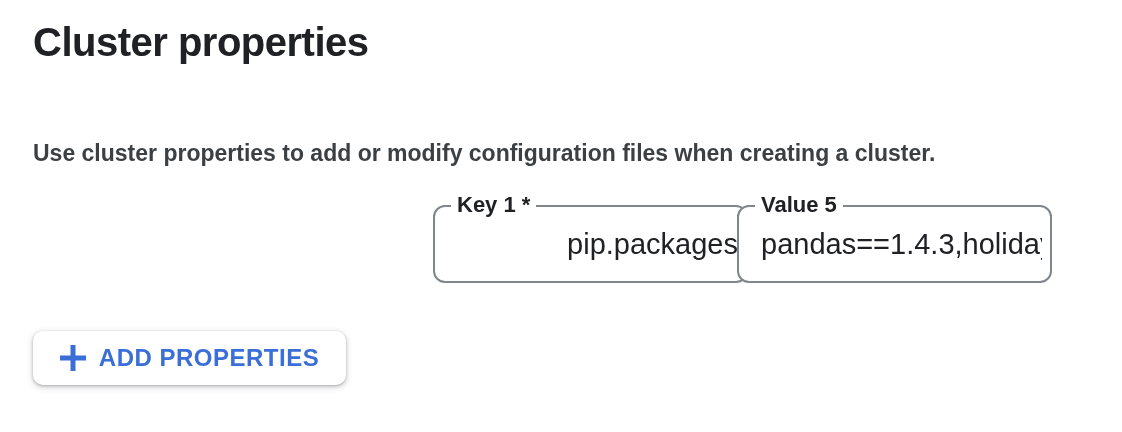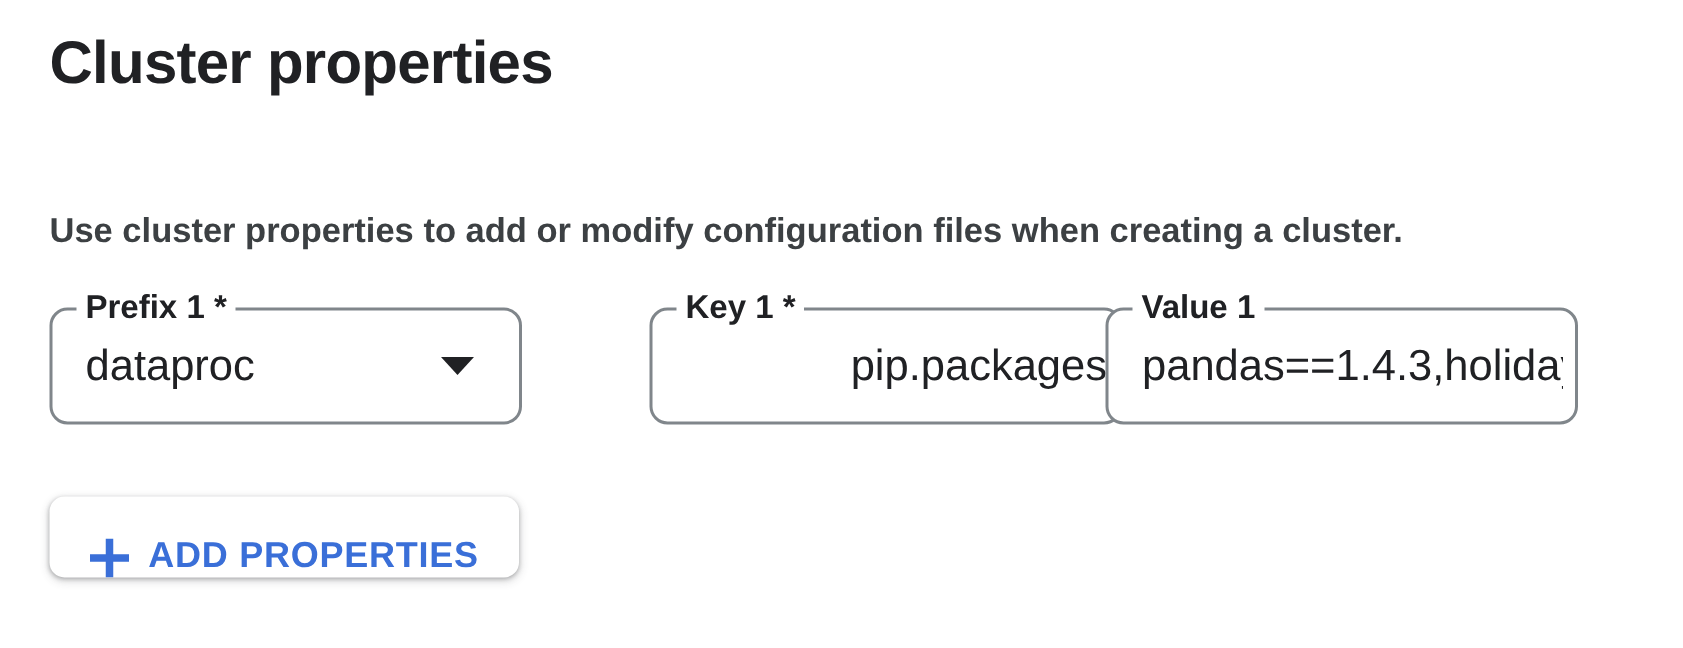--- a/index.html
+++ b/index.html
@@ -97,21 +97,21 @@
     position: absolute;
     left: 33px;
     top: 331px;
     width: 313px;
     height: 54px;
     background: #ffffff;
     border: none;
     border-radius: 10px;
     box-shadow: 0 1px 3px rgba(60,64,67,0.35), 0 2px 6px 1px rgba(60,64,67,0.16);
     display: flex;
-    align-items: flex-end;
+    align-items: center;
     justify-content: center;
     gap: 13px;
     cursor: pointer;
   }
   .add-button-label {
     font-family: "Liberation Sans", sans-serif;
     font-size: 24px;
     font-weight: 700;
     letter-spacing: 0.5px;
     white-space: nowrap;
@@ -120,35 +120,28 @@
 </style>
 </head>
 <body>
 
 <div id="screen">
 
   <h1 class="page-title">Cluster properties</h1>
 
   <p class="page-description">Use cluster properties to add or modify configuration files when creating a cluster.</p>
 
-  <div class="field field-prefix">
-    <span class="field-label">Prefix 1 *</span>
-    <div class="combobox" role="combobox">
-      <span class="combobox-value">dataproc</span>
-      <span class="dropdown-arrow"></span>
-    </div>
-  </div>
 
   <div class="field field-key">
     <span class="field-label">Key 1 *</span>
     <input class="field-input" type="text" value="pip.packages" style="">
   </div>
 
   <div class="field field-value">
-    <span class="field-label">Value 1</span>
+    <span class="field-label">Value 5</span>
     <input class="field-input" type="text" value="pandas==1.4.3,holiday" style="">
   </div>
 
   <button class="add-button">
     <svg class="plus-icon" width="26" height="26" viewBox="0 0 26 26" aria-hidden="true">
       <rect x="10.5" y="0" width="5" height="26" fill="#3a6fd8"></rect>
       <rect x="0" y="10.5" width="26" height="5" fill="#3a6fd8"></rect>
     </svg>
     <span class="add-button-label" style="color:#3a6fd8;">ADD PROPERTIES</span>
   </button>

